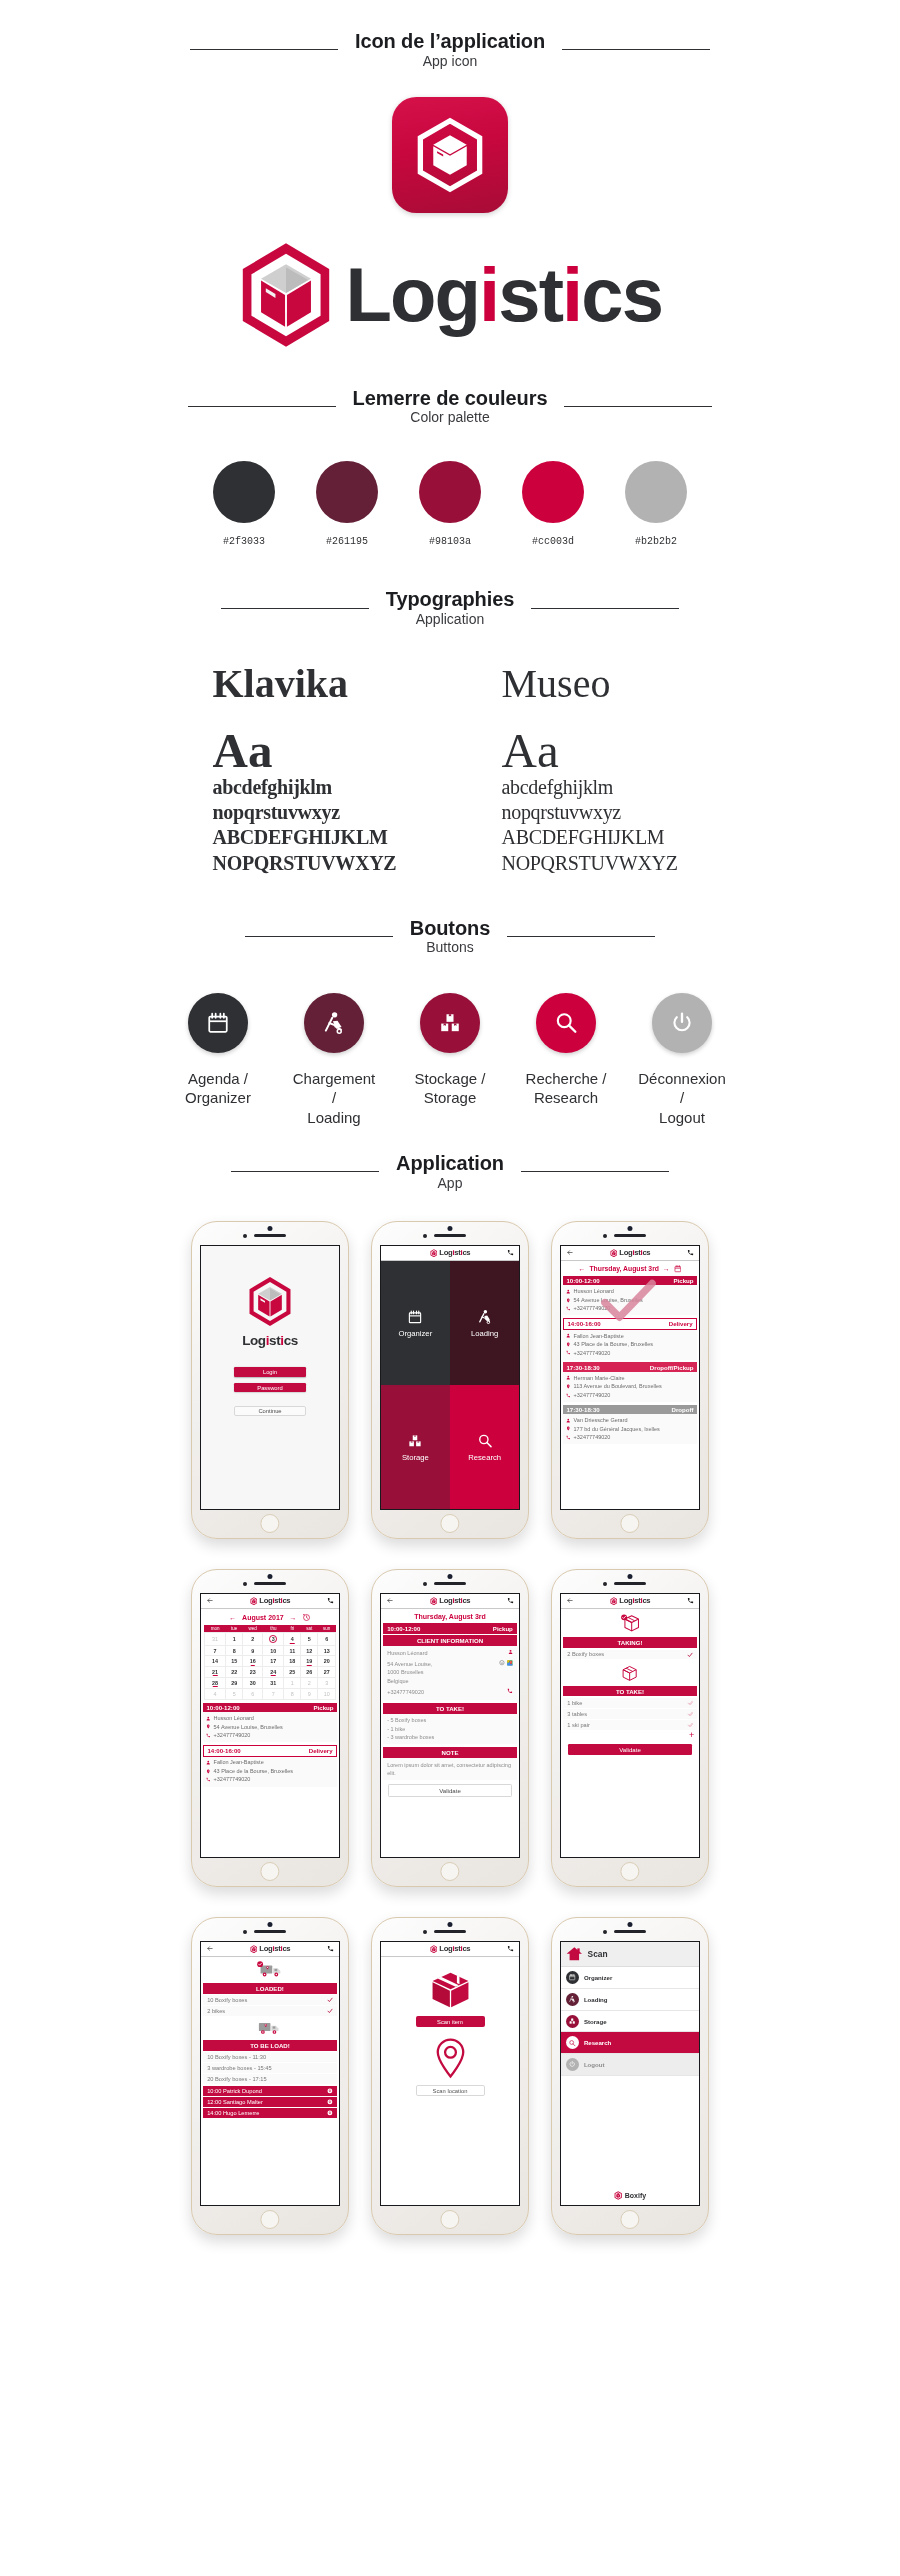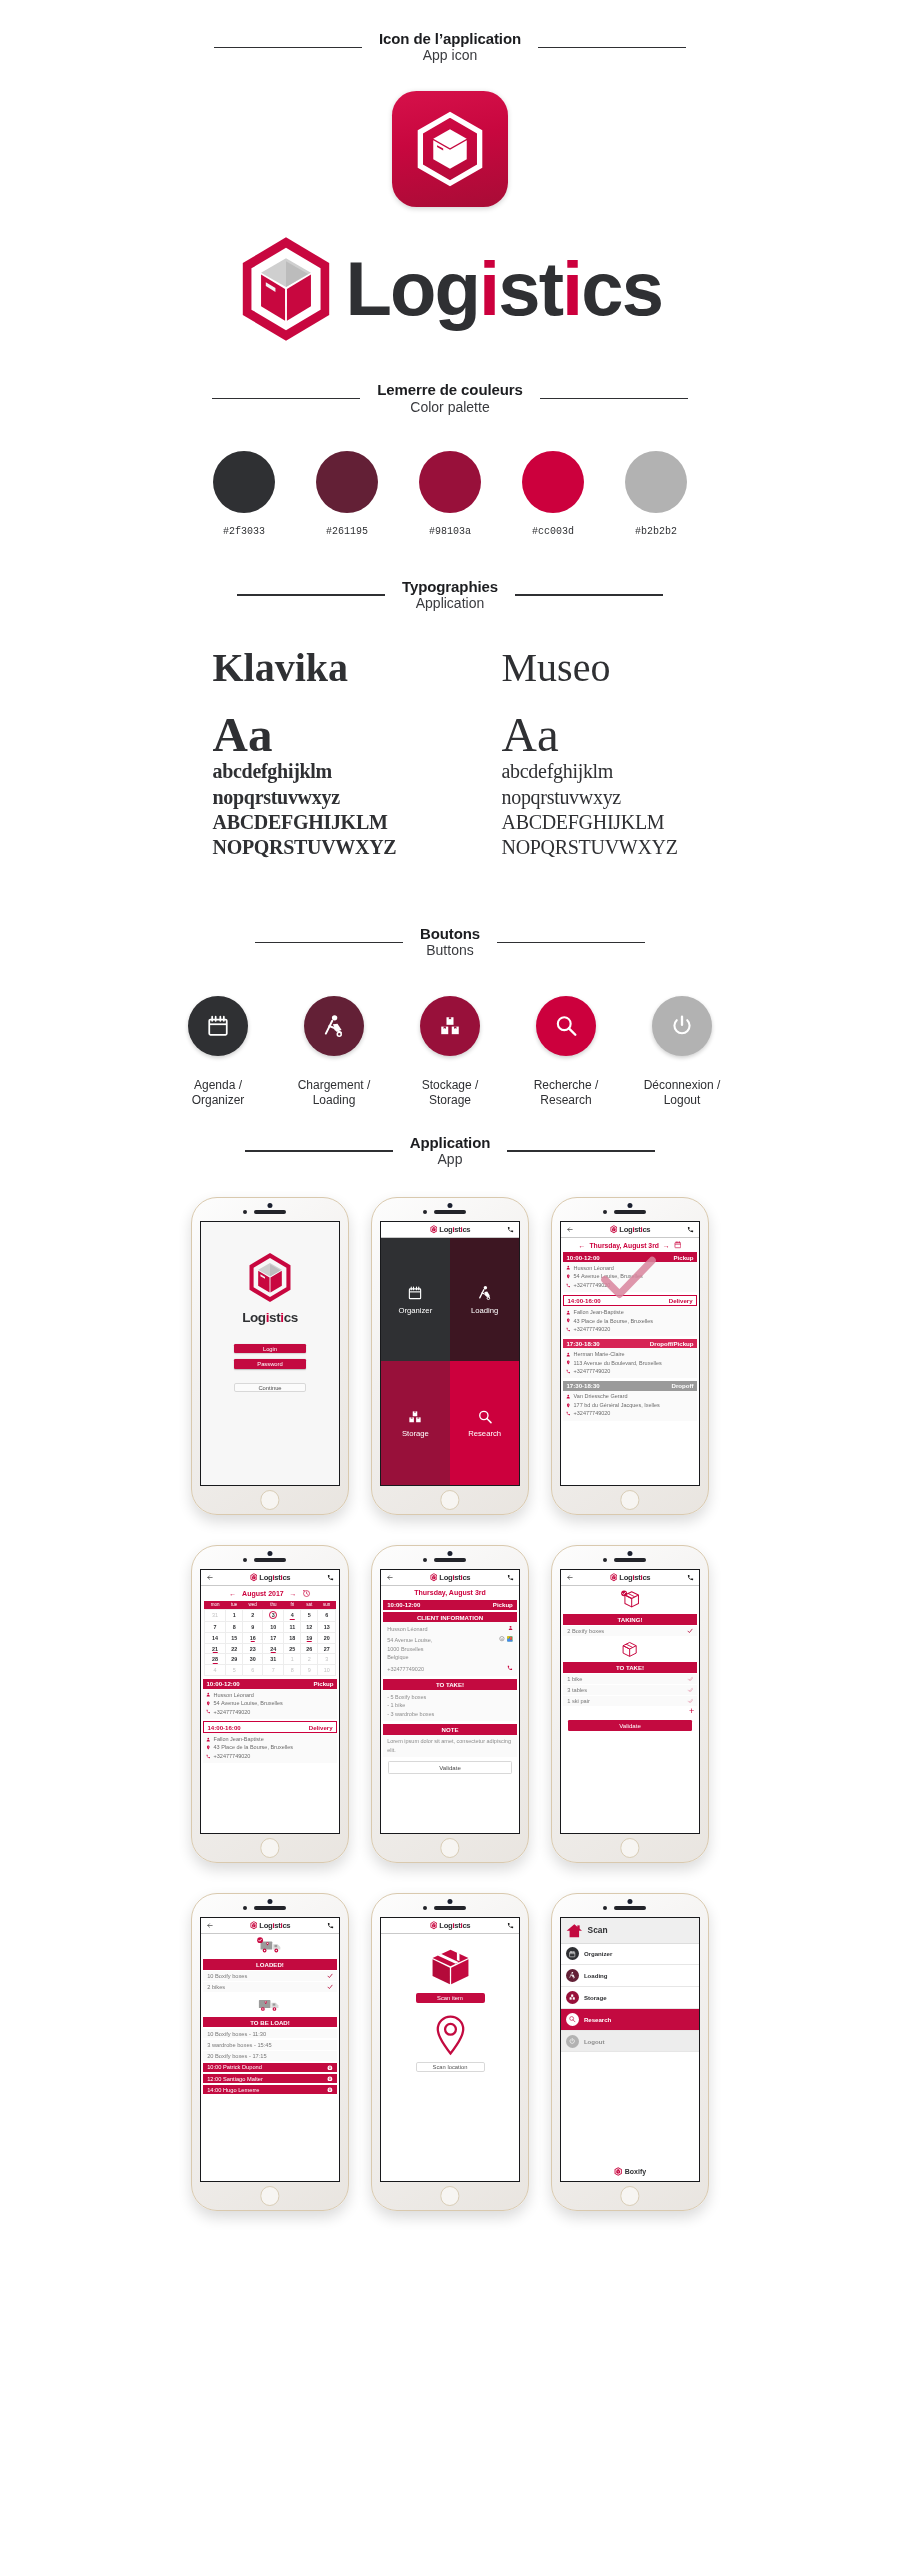--- a/index.html
+++ b/index.html
@@ -17,21 +17,21 @@
     display: flex;
     align-items: center;
     justify-content: center;
     gap: 16.7px;
     margin: 0 auto;
     width: 527px;
   }
   .rule { height: 1.3px; background: #2f3033; flex: 1 1 auto; max-width: 148px; }
   .head-titles { text-align: center; white-space: nowrap; }
   .head-fr {
-    font-size: 15px; font-weight: 700; letter-spacing: -0.1px;
+    font-size: 20px; font-weight: 700; letter-spacing: -0.1px;
     color: #1c1d20; line-height: 1.05;
   }
   .head-en {
     font-size: 14px; font-weight: 400; color: #3a3b3f;
     line-height: 1.15; margin-top: 0.6px;
   }
 
   
   .appicon-wrap { text-align: center; margin-top: 28px; }
   .appicon {
@@ -77,21 +77,21 @@
   .typo-line.serifish { font-weight: 400; }
 
   
   .btn-row { display: flex; justify-content: center; gap: 26px; margin-top: 37px; }
   .btn-col { width: 90px; text-align: center; }
   .btn-circle {
     width: 60px; height: 60px; border-radius: 50%; margin: 0 auto;
     display: flex; align-items: center; justify-content: center;
     box-shadow: 0 1.9px 4.5px rgba(0,0,0,.2);
   }
-  .btn-label { margin-top: 22px; font-size: 12px; line-height: 1.3; color: #2f3033; }
+  .btn-label { margin-top: 16px; font-size: 15px; line-height: 1.3; color: #2f3033; }
 
   
   .phone-row { display: flex; justify-content: center; gap: 22px; margin-top: 30px; }
   .phone {
     width: 158px; height: 318px; position: relative;
     border-radius: 26px;
     background: linear-gradient(145deg,#fdfdfd 0%,#f2f0ee 45%,#e9e5e0 100%);
     border: 1.9px solid #d9c9ae;
     box-shadow: 0 6.4px 14px rgba(0,0,0,.14);
     padding: 23px 7.7px 28px 7.7px;
@@ -385,21 +385,21 @@
      <div class="typo-aa serifish">Aa</div>
      <div class="typo-lines">
           <div class="typo-line serifish">abcdefghijklm</div>
           <div class="typo-line serifish">nopqrstuvwxyz</div>
           <div class="typo-line serifish">ABCDEFGHIJKLM</div>
           <div class="typo-line serifish">NOPQRSTUVWXYZ</div>
         </div>
       </div>
     </div>
 
-  <div class="section-head" style="margin-top:66px;">
+  <div class="section-head" style="margin-top:42px;">
     <div class="rule"></div>
     <div class="head-titles">
       <div class="head-fr">Boutons</div>
       <div class="head-en">Buttons</div>
     </div>
     <div class="rule"></div>
   </div>
   <div class="btn-row" id="btn-row">
       <div class="btn-col">
         <div class="btn-circle" style="background:#2f3033">

